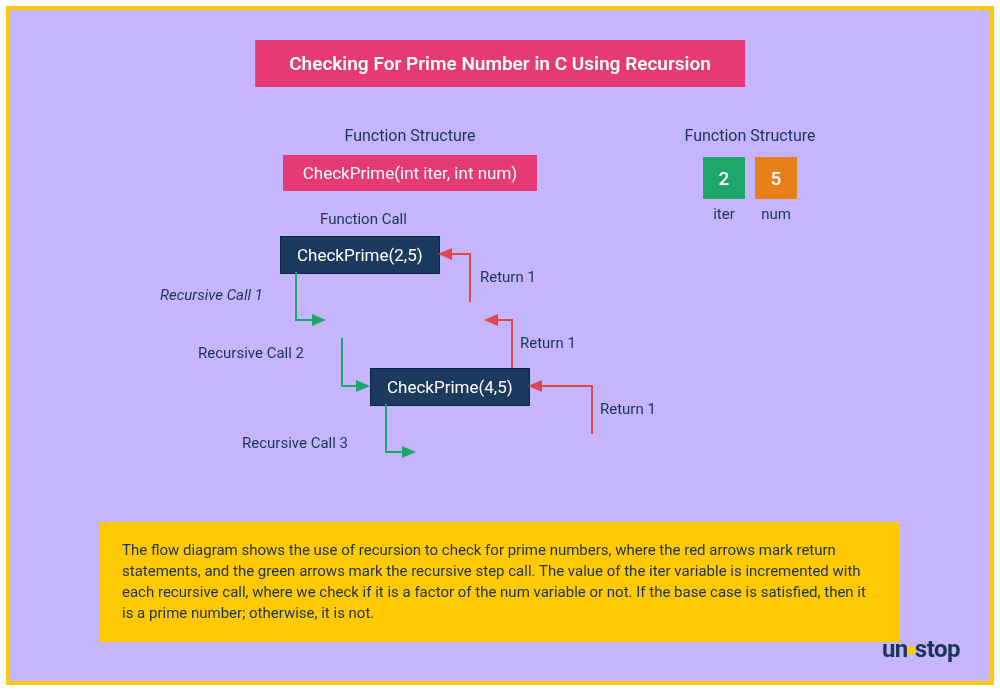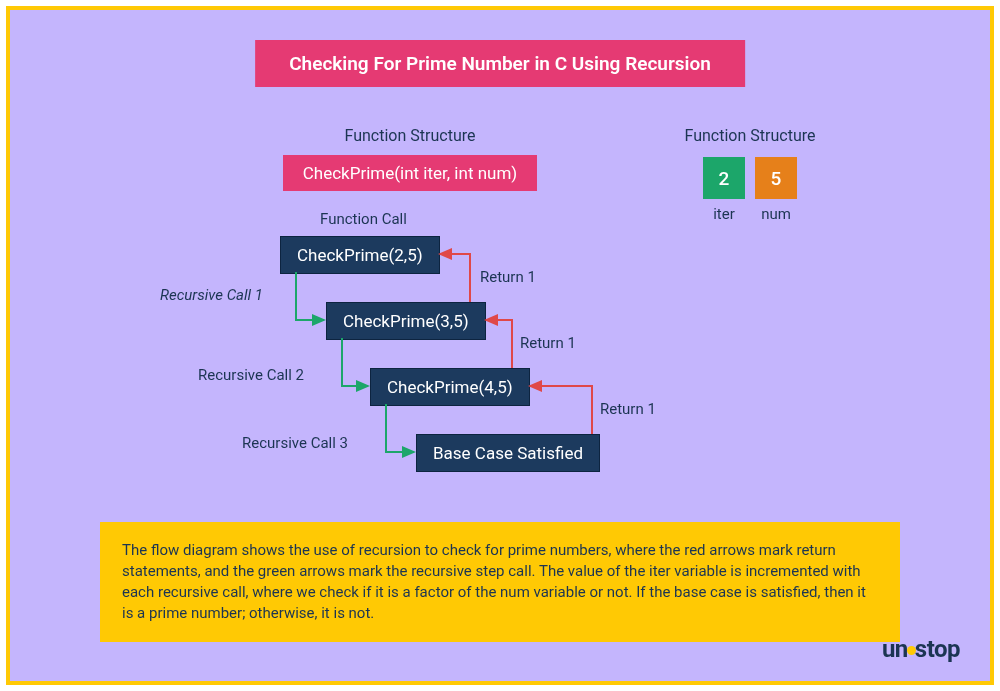--- a/index.html
+++ b/index.html
@@ -163,26 +163,24 @@
     <div class="sublabels">
       <div class="sublabel">iter</div>
       <div class="sublabel">num</div>
     </div>
   </div>
 
   <div class="diagram">
     <div class="fcall-label" style="top:0; left:170px;">Function Call</div>
 
     <div class="node" style="top:26px; left:130px;">CheckPrime(2,5)</div>
-    <div class="node" style="top:92px; left:176px;">CheckPrime(3,5)</div>
     <div class="node" style="top:158px; left:220px;">CheckPrime(4,5)</div>
-    <div class="node" style="top:224px; left:266px;">Base Case Satisfied</div>
 
     <div class="rec-label" style="top:76px; left:10px;font-style:italic;">Recursive Call 1</div>
-    <div class="rec-label" style="top:156px; left:48px;">Recursive Call 2</div>
+    <div class="rec-label" style="top:134px; left:48px;">Recursive Call 2</div>
     <div class="rec-label" style="top:208px; left:92px;margin-top:16px;">Recursive Call 3</div>
 
     <div class="ret-label" style="top:58px; left:330px;">Return 1</div>
     <div class="ret-label" style="top:124px; left:370px;">Return 1</div>
     <div class="ret-label" style="top:190px; left:450px;">Return 1</div>
 
     <svg class="arrows">
       <defs>
         <marker id="arr-green" markerWidth="8" markerHeight="8" refX="6" refY="3" orient="auto">
           <path d="M0,0 L7,3 L0,6 Z" fill="#1CA66A"></path>

